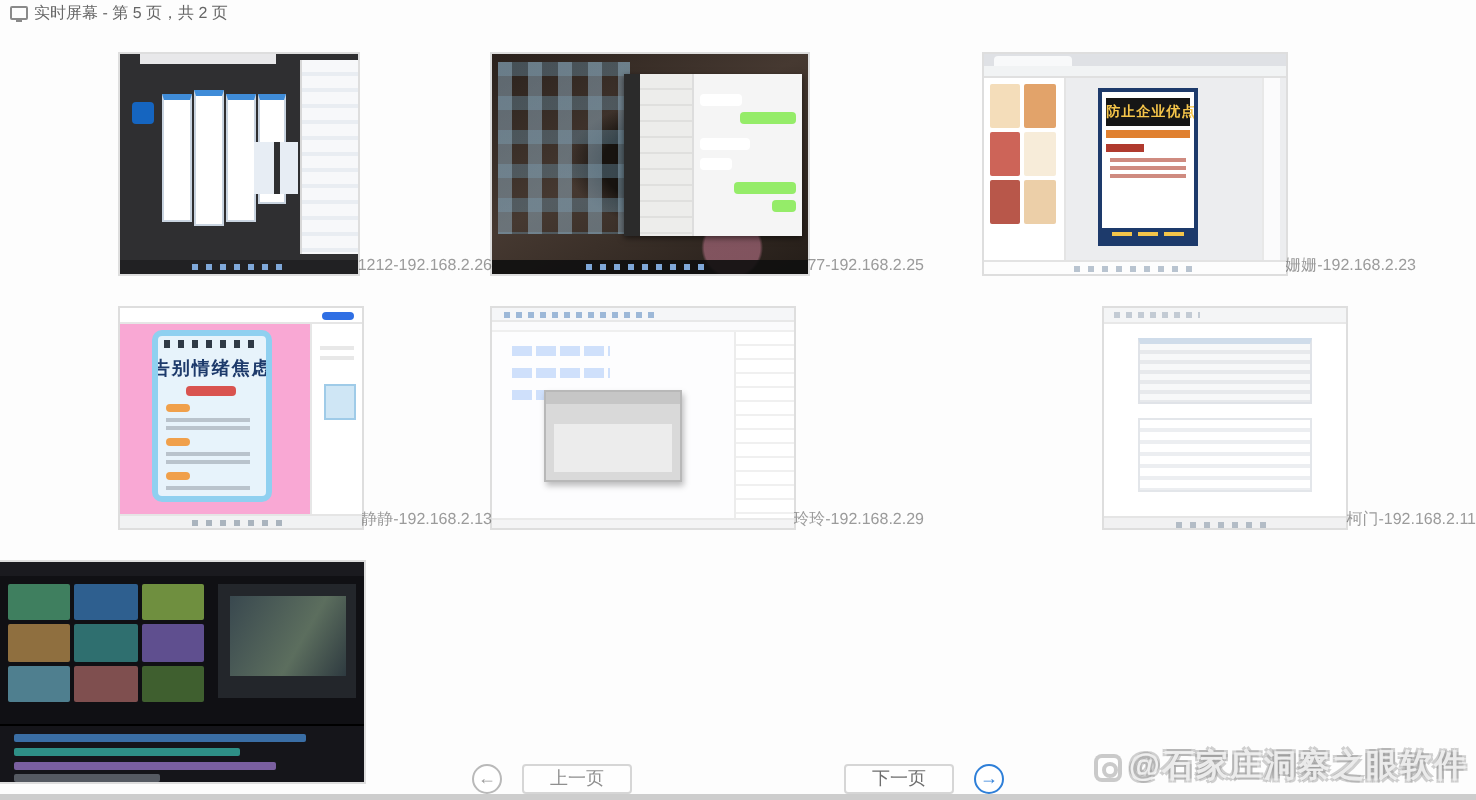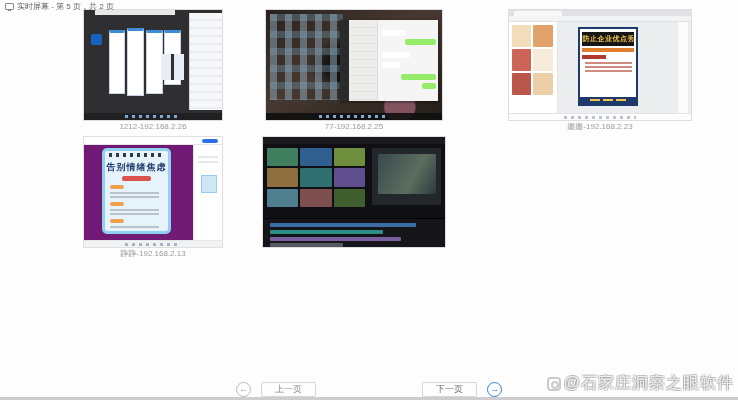--- a/index.html
+++ b/index.html
@@ -7,21 +7,21 @@
   body{position:relative;overflow:hidden;background:#fdfdfd;font-family:"Liberation Sans",sans-serif}
 
   
   .titlebar{position:absolute;top:0;left:0;height:12px;display:flex;align-items:center;gap:3px;padding-left:5px;z-index:5}
   .mon-icon{width:9px;height:7px;border:1px solid #8a8a8a;border-radius:1px;position:relative;display:inline-block}
   .mon-icon:after{content:"";position:absolute;left:2px;bottom:-2px;width:3px;height:1px;background:#8a8a8a}
   .title{font-size:8px;color:#666;white-space:nowrap}
 
   
   .grid{position:absolute;top:10px;left:0;width:738px;display:grid;grid-template-columns:246px 246px 246px;grid-auto-rows:127px}
-  .cell{display:flex;flex-direction:column;align-items:center}
+  .cell{display:flex;flex-direction:row;align-items:flex-end}
   .cell.c1{padding-left:60px}
   .cell.c2{padding-right:30px}
   .cell.c3{padding-right:30px}
   .thumb{position:relative;height:110px;overflow:hidden;box-shadow:0 0 0 1px rgba(0,0,0,.12);cursor:pointer;background:#fff}
   .cell.c1 .thumb{width:138px}
   .cell.c2 .thumb{width:176px}
   .cell.c3 .thumb{width:182px}
   .label{margin-top:3px;font-size:8px;color:#9b9b9b;line-height:1;white-space:nowrap}
 
   .task{position:absolute;left:0;right:0;bottom:0;height:7px}
@@ -86,21 +86,21 @@
     padding:2px 0;letter-spacing:.5px;white-space:nowrap}
   .t3 .psub{width:92%;height:4px;background:#e0802f;margin-top:2px}
   .t3 .pchip{align-self:flex-start;margin:3px 0 1px 4%;width:42%;height:4px;background:#b03a2e}
   .t3 .pline{width:84%;height:2px;background:#cf8b80;margin-top:2px}
   .t3 .pfoot{margin-top:auto;width:100%;height:7px;background:#1d3a6b;display:flex;align-items:center;justify-content:center;gap:3px}
   .t3 .pfoot i{width:10px;height:2px;background:#f5c54a;display:block}
   .t3 .task{background:#fdfdfd;border-top:1px solid #e3e3e3}
   .t3 .task:after{background:repeating-linear-gradient(90deg,#b9c4d0 0 3px,transparent 3px 7px)}
 
   
-  .t4{background:#701a75}
+  .t4{background:#f9a8d4}
   .t4 .bar{position:absolute;top:0;left:0;right:0;height:8px;background:#fff;border-bottom:1px solid #e6e6e6}
   .t4 .bar:after{content:"";position:absolute;right:3%;top:2px;width:16px;height:4px;background:#2f6fe4;border-radius:2px}
   .t4 .rpanel{position:absolute;right:0;top:8px;bottom:7px;width:21%;background:#fff;border-left:1px solid #e6e6e6}
   .t4 .rpanel:before{content:"";position:absolute;left:25%;top:32%;width:14px;height:16px;background:#cfe6f5;border:1px solid #9fcbe8}
   .t4 .rpanel:after{content:"";position:absolute;left:15%;top:8%;width:70%;height:14%;
     background:repeating-linear-gradient(#fff 0 3px,#e8e8e8 3px 5px)}
   .t4 .card{position:absolute;left:13%;top:10%;width:50%;height:78%;background:#e7f3fb;border:3px solid #8fd0f0;border-radius:5px;
     display:flex;flex-direction:column;align-items:center;overflow:hidden}
   .t4 .spiral{width:86%;height:4px;margin-top:2px;background:repeating-linear-gradient(90deg,#2f3a46 0 3px,transparent 3px 7px)}
   .t4 .ctitle{margin-top:4px;font-size:9px;font-weight:bold;color:#1d3a6b;letter-spacing:1px;white-space:nowrap}
@@ -196,21 +196,21 @@
     display:flex;align-items:center;justify-content:center;cursor:pointer;padding:0;font-family:inherit}
   .circ.nextc{border-color:#2e7fd8;color:#2e7fd8}
   .pagebtn{height:15px;padding:0 13px;border:1px solid #d6d6d6;background:#fefefe;color:#8f8f8f;font-size:9px;border-radius:2px;
     cursor:pointer;font-family:inherit;line-height:1}
   .pagebtn.nextb{color:#6e6e6e}
 
   
   .watermark{position:absolute;right:4px;bottom:6px;display:flex;align-items:center;gap:3px;z-index:7;pointer-events:none}
   .wm-icon{width:14px;height:14px;border:2px solid rgba(180,180,180,.7);border-radius:4px;position:relative;background:rgba(255,255,255,.55)}
   .wm-icon:after{content:"";position:absolute;left:2px;top:2px;width:4px;height:4px;border:2px solid rgba(180,180,180,.7);border-radius:50%}
-  .wm-text{font-size:16px;font-weight:normal;letter-spacing:1px;color:rgba(240,240,240,.92);
+  .wm-text{font-size:16px;font-weight:bold;letter-spacing:1px;color:rgba(240,240,240,.92);
     text-shadow:1px 1px 0 rgba(150,150,150,.45),-1px -1px 0 rgba(150,150,150,.45),1px -1px 0 rgba(150,150,150,.45),-1px 1px 0 rgba(150,150,150,.45)}
   .bottom-strip{position:absolute;bottom:0;left:0;width:100%;height:3px;background:#cdcdcd;z-index:4}
 </style>
 </head>
 <body>
 
 <div class="app">
 
   <div class="titlebar">
     <span class="mon-icon"></span>
@@ -300,22 +300,42 @@
           <div class="tline"></div>
           <div class="tline"></div>
           <div class="sec"></div>
           <div class="tline"></div>
         </div>
         <div class="task"></div>
       </div>
       <div class="label">静静-192.168.2.13</div>
     </div>
 
-
-
+    <div class="cell c2">
+      <div class="thumb t5">
+        <div class="bar"></div>
+        <div class="bar2"></div>
+        <div class="nodes"></div>
+        <div class="rpanel"></div>
+        <div class="dlg"></div>
+        <div class="status"></div>
+      </div>
+      <div class="label">玲玲-192.168.2.29</div>
+    </div>
+
+
+    <div class="cell c1">
+      <div class="thumb t7">
+        <div class="bar"></div>
+        <div class="table1"></div>
+        <div class="table2"></div>
+        <div class="task"></div>
+      </div>
+      <div class="label">柯门-192.168.2.11</div>
+    </div>
 
 
     <div class="cell c3">
       <div class="thumb t9">
         <div class="bar"></div>
         <div class="media">
           <span class="m"></span>
           <span class="m"></span>
           <span class="m"></span>
           <span class="m"></span>

